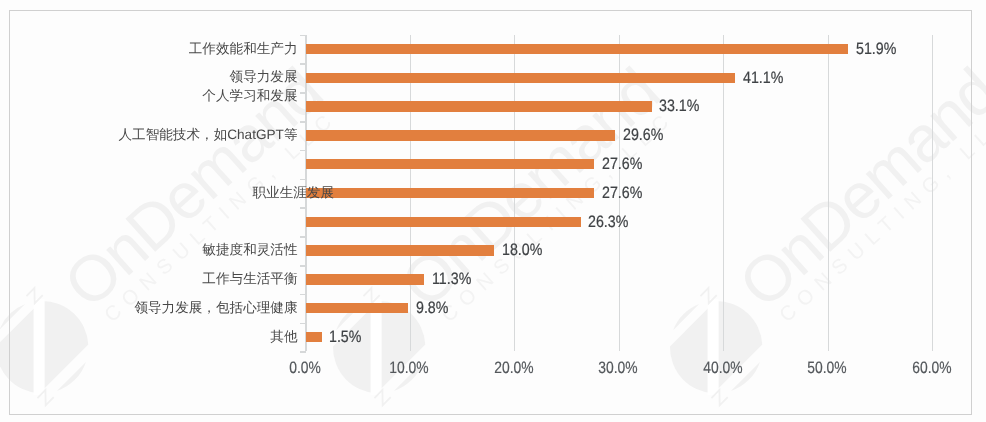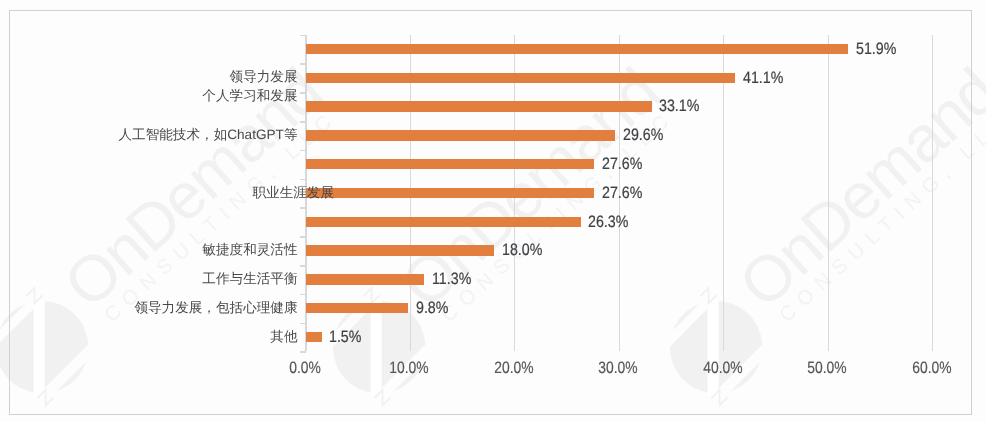--- a/index.html
+++ b/index.html
@@ -143,20 +143,21 @@
         <div class="tick" style="left: 290px; top: 138.8px;"></div>
         <div class="tick" style="left: 290px; top: 167.6px;"></div>
         <div class="tick" style="left: 290px; top: 196.4px;"></div>
         <div class="tick" style="left: 290px; top: 225.2px;"></div>
         <div class="tick" style="left: 290px; top: 254px;"></div>
         <div class="tick" style="left: 290px; top: 282.8px;"></div>
         <div class="tick" style="left: 290px; top: 311.6px;"></div>
         <div class="tick" style="left: 290px; top: 340.4px;"></div>
         <div class="bar" style="left: 296px; top: 32.7px; width: 542.355px; height: 10.6px;"></div>
         <div class="vallabel" style="left: 845.955px; top: 28.7px;">51.9%</div>
+        <div class="catlabel" style="right: 673.5px; top: 29.5px;">工作效能和生产力</div>
         <div class="bar" style="left: 296px; top: 61.5px; width: 429.495px; height: 10.6px;"></div>
         <div class="vallabel" style="left: 733.095px; top: 57.5px;">41.1%</div>
         <div class="catlabel" style="right: 673.5px; top: 58.3px;">领导力发展</div>
         <div class="bar" style="left: 296px; top: 90.3px; width: 345.895px; height: 10.6px;"></div>
         <div class="vallabel" style="left: 649.495px; top: 86.3px;">33.1%</div>
         <div class="catlabel" style="right: 673.5px; top: 77px;">个人学习和发展</div>
         <div class="bar" style="left: 296px; top: 119.1px; width: 309.32px; height: 10.6px;"></div>
         <div class="vallabel" style="left: 612.92px; top: 115.1px;">29.6%</div>
         <div class="catlabel" style="right: 673.5px; top: 115.9px;">人工智能技术，如ChatGPT等</div>
         <div class="bar" style="left: 296px; top: 147.9px; width: 288.42px; height: 10.6px;"></div>

